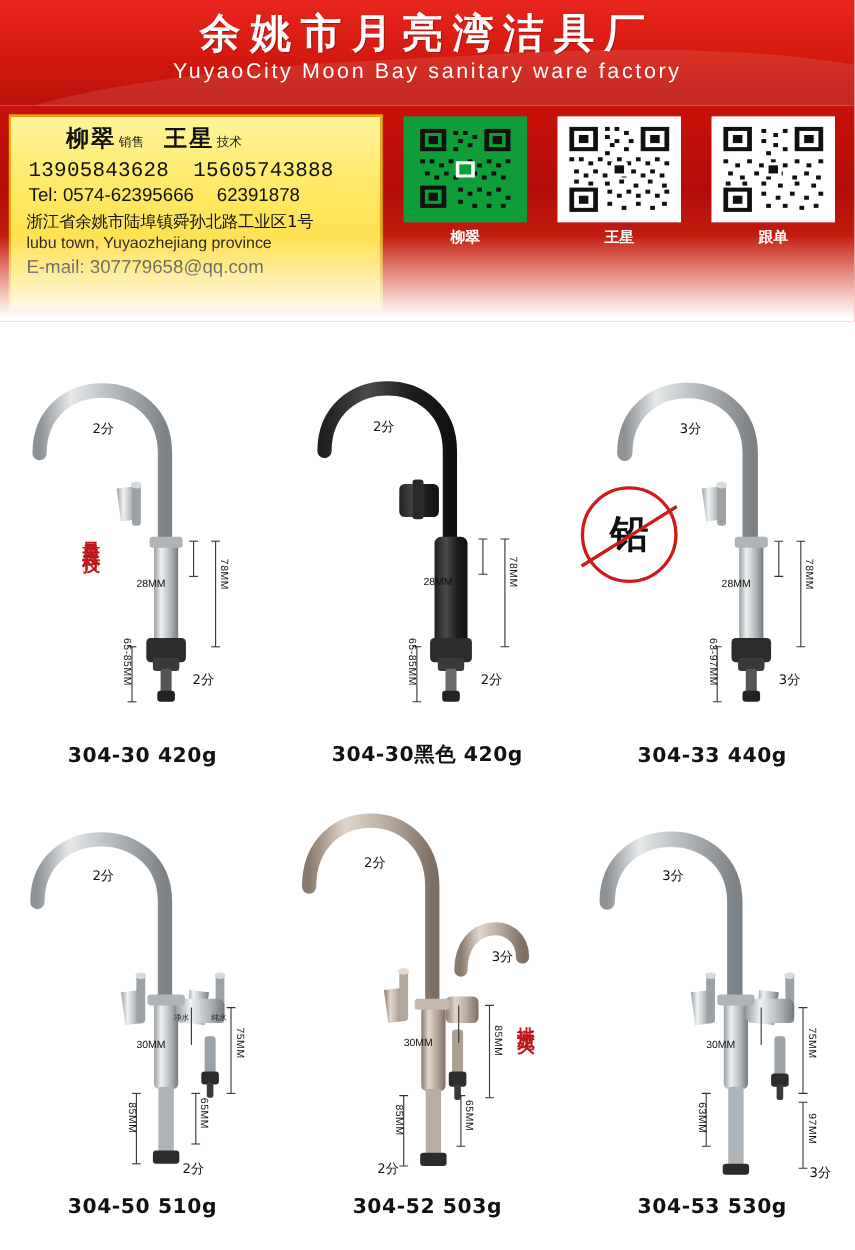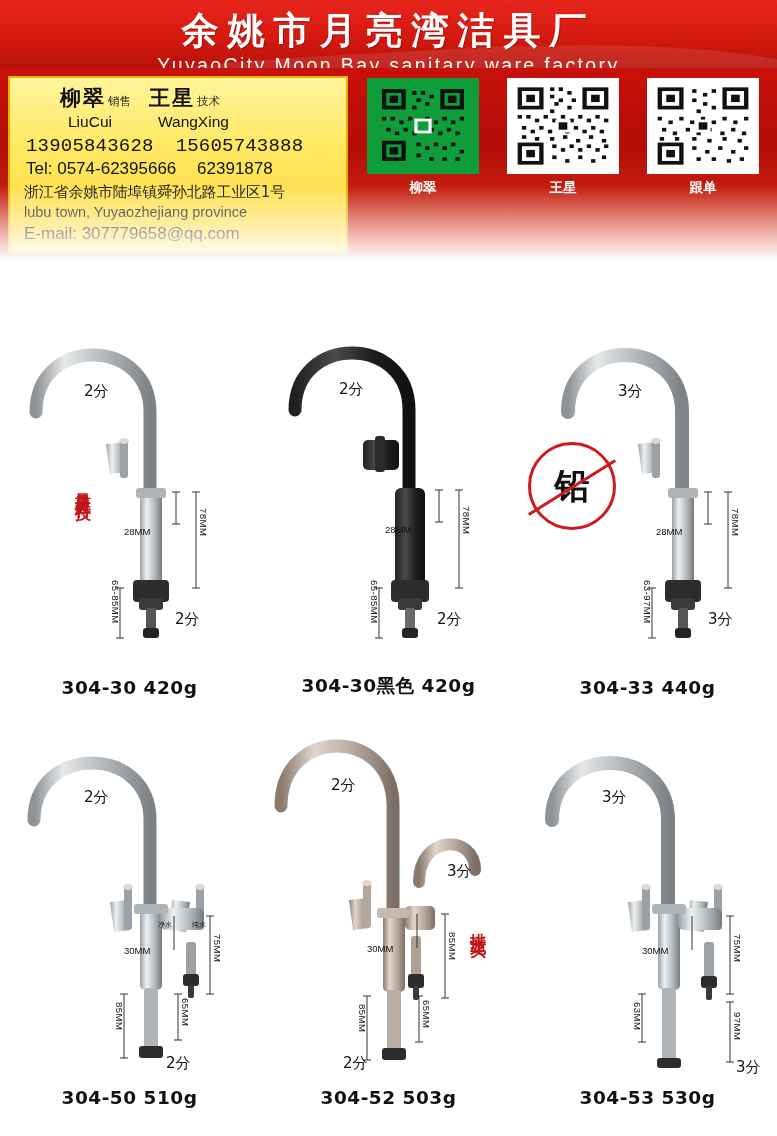--- a/index.html
+++ b/index.html
@@ -11,21 +11,21 @@
     height: 1136px;
     background: #ffffff;
     font-family: "Liberation Sans", sans-serif;
     overflow: hidden;
     position: relative;
   }
 
   
   .header {
     width: 777px;
-    height: 68px;
+    height: 96px;
     background: linear-gradient(to bottom, #e8261d 0%, #d4190f 55%, #b8120a 100%);
     position: relative;
     overflow: hidden;
   }
   .header .swoosh {
     position: absolute;
     left: -40px;
     top: 52px;
     width: 880px;
     height: 120px;
@@ -216,21 +216,21 @@
     width: 259px;
     text-align: center;
     font-size: 18.5px;
     font-weight: bold;
     color: #111;
     font-family: "DejaVu Sans", "Liberation Sans", sans-serif;
     letter-spacing: 0.5px;
   }
   .lbl {
     position: absolute;
-    font-size: 15px;
+    font-size: 12px;
     color: #111;
     font-family: "DejaVu Sans", "Liberation Sans", sans-serif;
     white-space: nowrap;
     text-align: right;
   }
   .lbl-v {
     position: absolute;
     font-size: 9.5px;
     color: #111;
     font-family: "Liberation Sans", sans-serif;
@@ -305,24 +305,20 @@
   <div class="contact-card">
     <div class="names-row">
       <div class="name-block">
         <span class="name-cn">柳翠</span>
         <span class="name-role">销售</span>
       </div>
       <div class="name-block">
         <span class="name-cn">王星</span>
         <span class="name-role">技术</span>
       </div>
-    </div>
-    <div class="pinyin-row">
-      <span class="pinyin">LiuCui</span>
-      <span class="pinyin">WangXing</span>
     </div>
     <div class="phone-row">
       <span class="phone">13905843628</span>
       <span class="phone">15605743888</span>
     </div>
     <div class="tel-row">
       <span>Tel:</span>
       <span>0574-62395666</span>
       <span class="tel2">62391878</span>
     </div>

